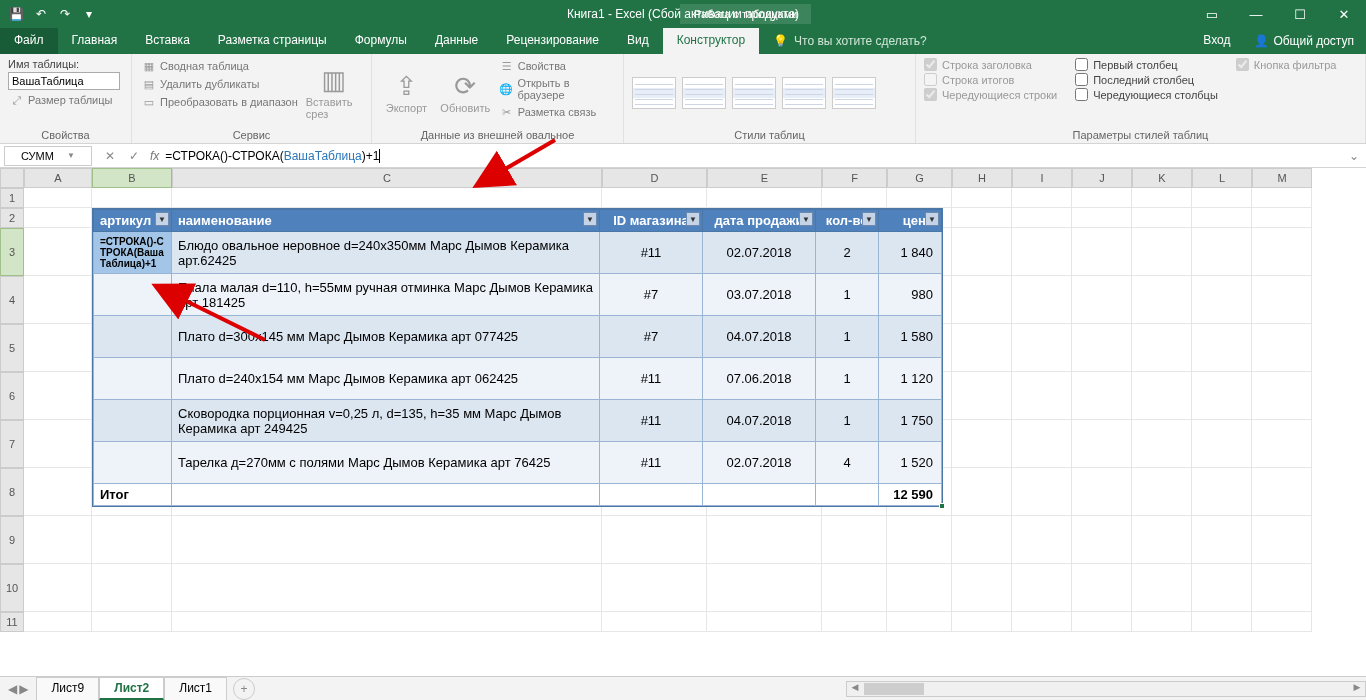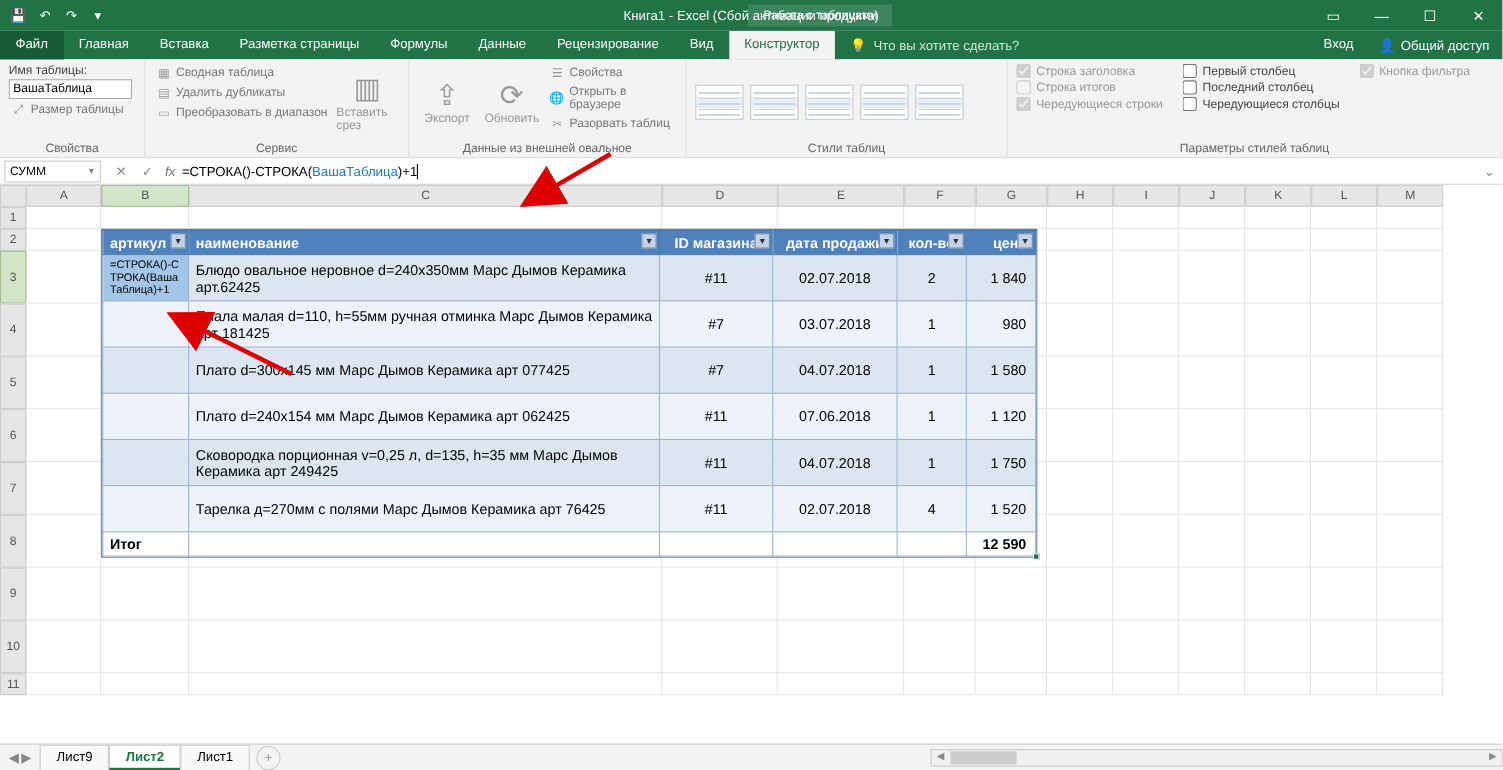--- a/index.html
+++ b/index.html
@@ -33,21 +33,21 @@
 .ribbon .bigbtn { display: flex; flex-direction: column; align-items: center; justify-content: center; width: 56px; color: #999; }
 .ribbon .bigbtn .ico { font-size: 26px; }
 .ribbon .chk { display: flex; align-items: center; gap: 5px; color:#444; }
 .ribbon .chk.disabled { color: #999;}
 .ribbon .chk input { width: 13px; height: 13px; }
 .ribbon .styles { display: flex; gap: 3px; align-items: center; }
 .ribbon .style-swatch { width: 44px; height: 32px; border: 1px solid #ccc; background: linear-gradient(#fff 33%, #e8eef7 33% 66%, #fff 66%); position: relative; }
 .ribbon .style-swatch::after{content:""; position:absolute; inset:2px; background:repeating-linear-gradient(#0000 0 4px,#ccd6e4 4px 5px);}
 
 .fbar { height: 24px; border-bottom: 1px solid #d4d4d4; display: flex; align-items: center; font-size: 12px; background:#fff;}
-.fbar .namebox { width: 88px; border: 1px solid #ccc; height: 20px; margin: 0 2px 0 4px; padding: 0 4px; font-size: 11px; display:flex; align-items:center; justify-content:space-between;}
+.fbar .namebox { width: 88px; border: 1px solid #ccc; height: 20px; margin: 0 2px 0 4px; padding: 0 16px; font-size: 11px; display:flex; align-items:center; justify-content:space-between;}
 .fbar .btns { display: flex; gap: 4px; margin: 0 6px; color: #888; }
 .fbar .btns span { width: 20px; text-align:center;}
 .fbar .fx { font-style: italic; color: #777; margin-right: 6px; }
 .fbar .formula { flex: 1; display: flex; align-items: center; }
 .fbar .formula .ref { color: #2a76b9; }
 .fbar .cursor { border-right: 1px solid #000; height: 14px; animation: blink 1s infinite; }
 @keyframes blink { 50% { opacity: 0; } }
 .fbar .expand { width: 24px; text-align: center; color:#888;}
 
 .sheet-area { position: absolute; top: 168px; bottom: 24px; left:0; right:0; overflow: hidden; }
@@ -64,21 +64,21 @@
 .tblwrap tr.data td { height: 42px; }
 .tblwrap tr.odd td { background: #dce6f1; }
 .tblwrap tr.even td { background: #eef3f9; }
 .tblwrap tr.edit td:first-child { background:#a3c6e8; }
 .tblwrap .c-ar { width: 78px; }
 .tblwrap .c-name { width: 428px; }
 .tblwrap .c-id { width: 103px; text-align: center; }
 .tblwrap .c-date { width: 113px; text-align: center; }
 .tblwrap .c-qty { width: 63px; text-align: center; }
 .tblwrap .c-price { width: 63px; text-align: right; padding-right: 8px;}
-.tblwrap .editcell { font-size: 10px; line-height: 1.1; word-break: break-all; color: #000; }
+.tblwrap .editcell { font-size: 10px; line-height: 1.1; word-break: break-all; color: #000; font-weight: bold; }
 .tblwrap tr.total td { background: #fff; height: 18px; font-weight: bold; }
 .corner-handle{position:absolute; right:-3px; bottom:-3px; width:6px;height:6px;background:#217346;border:1px solid #fff;}
 
 .arrow { position: absolute; pointer-events: none; }
 .arrow1 { left: 445px; top: 140px; }
 .arrow2 { left: 165px; top: 290px; }
 .arrow svg { overflow: visible; }
 
 .sheettabs { position: absolute; bottom: 0; left: 0; right: 0; height: 24px; background: #f3f3f3; border-top: 1px solid #ccc; display: flex; align-items: center; font-size: 12px; }
 .sheettabs .nav { display: flex; gap: 2px; padding: 0 8px; color: #888; }
@@ -183,21 +183,21 @@
         <div class="btn">
             <span class="ico">☰</span>
             <span>Свойства</span>
           </div>
         <div class="btn">
             <span class="ico">🌐</span>
             <span>Открыть в браузере</span>
           </div>
         <div class="btn">
             <span class="ico">✂</span>
-            <span>Разорвать таблиц</span>
+            <span>Разметка связь</span>
           </div>
       </div>
     </div>
     <label class="small">Данные из внешней овальное</label>
   </div>
   <div class="group" style="flex:1">
     <div class="body styles">
       <div class="style-swatch"></div>
       <div class="style-swatch"></div>
       <div class="style-swatch"></div>

